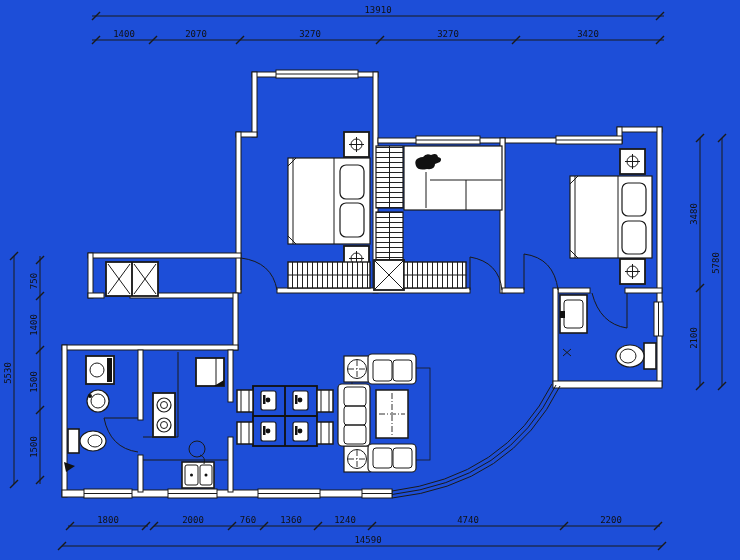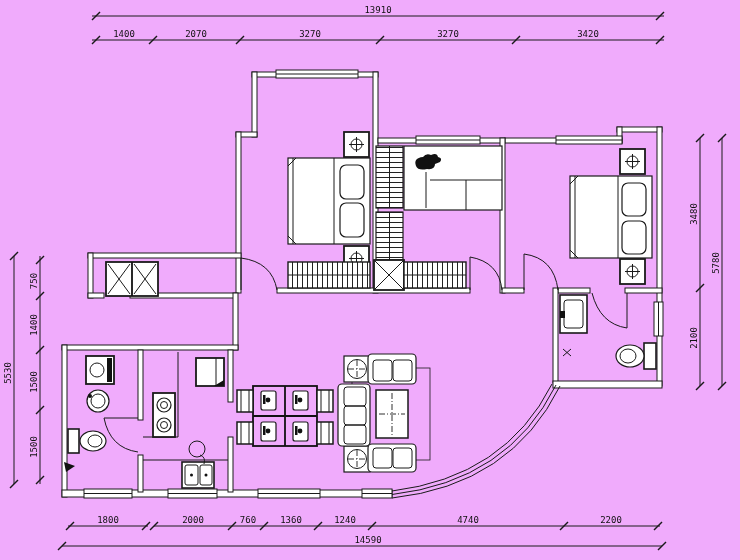--- a/index.html
+++ b/index.html
@@ -1,16 +1,16 @@
 <!DOCTYPE html>
 <html><head>
 <meta charset="utf-8">
 <style>
   html,body{margin:0;padding:0;background:#ffffff;}
-  .stage{position:relative;width:740px;height:560px;background:#f0abfc;overflow:hidden;}
+  .stage{position:relative;width:740px;height:560px;background:#1d4ed8;overflow:hidden;}
   svg{display:block;}
   .dimline{stroke:#1a1a1a;stroke-width:1;fill:none;}
   .tick{stroke:#1a1a1a;stroke-width:1.4;fill:none;}
   .dimtext{font-family:"DejaVu Sans Mono", monospace;font-size:9px;fill:#111;text-anchor:middle;}
   .wall{fill:#ffffff;stroke:#1a1a1a;stroke-width:1;}
   .win{fill:#ffffff;stroke:#1a1a1a;stroke-width:1;}
   .thin{stroke:#1a1a1a;stroke-width:1;fill:none;}
   .bold{stroke:#111;stroke-width:1.8;fill:none;}
   .furn{stroke:#1a1a1a;stroke-width:1.2;fill:#ffffff;}
   .dark{fill:#111;stroke:none;}

